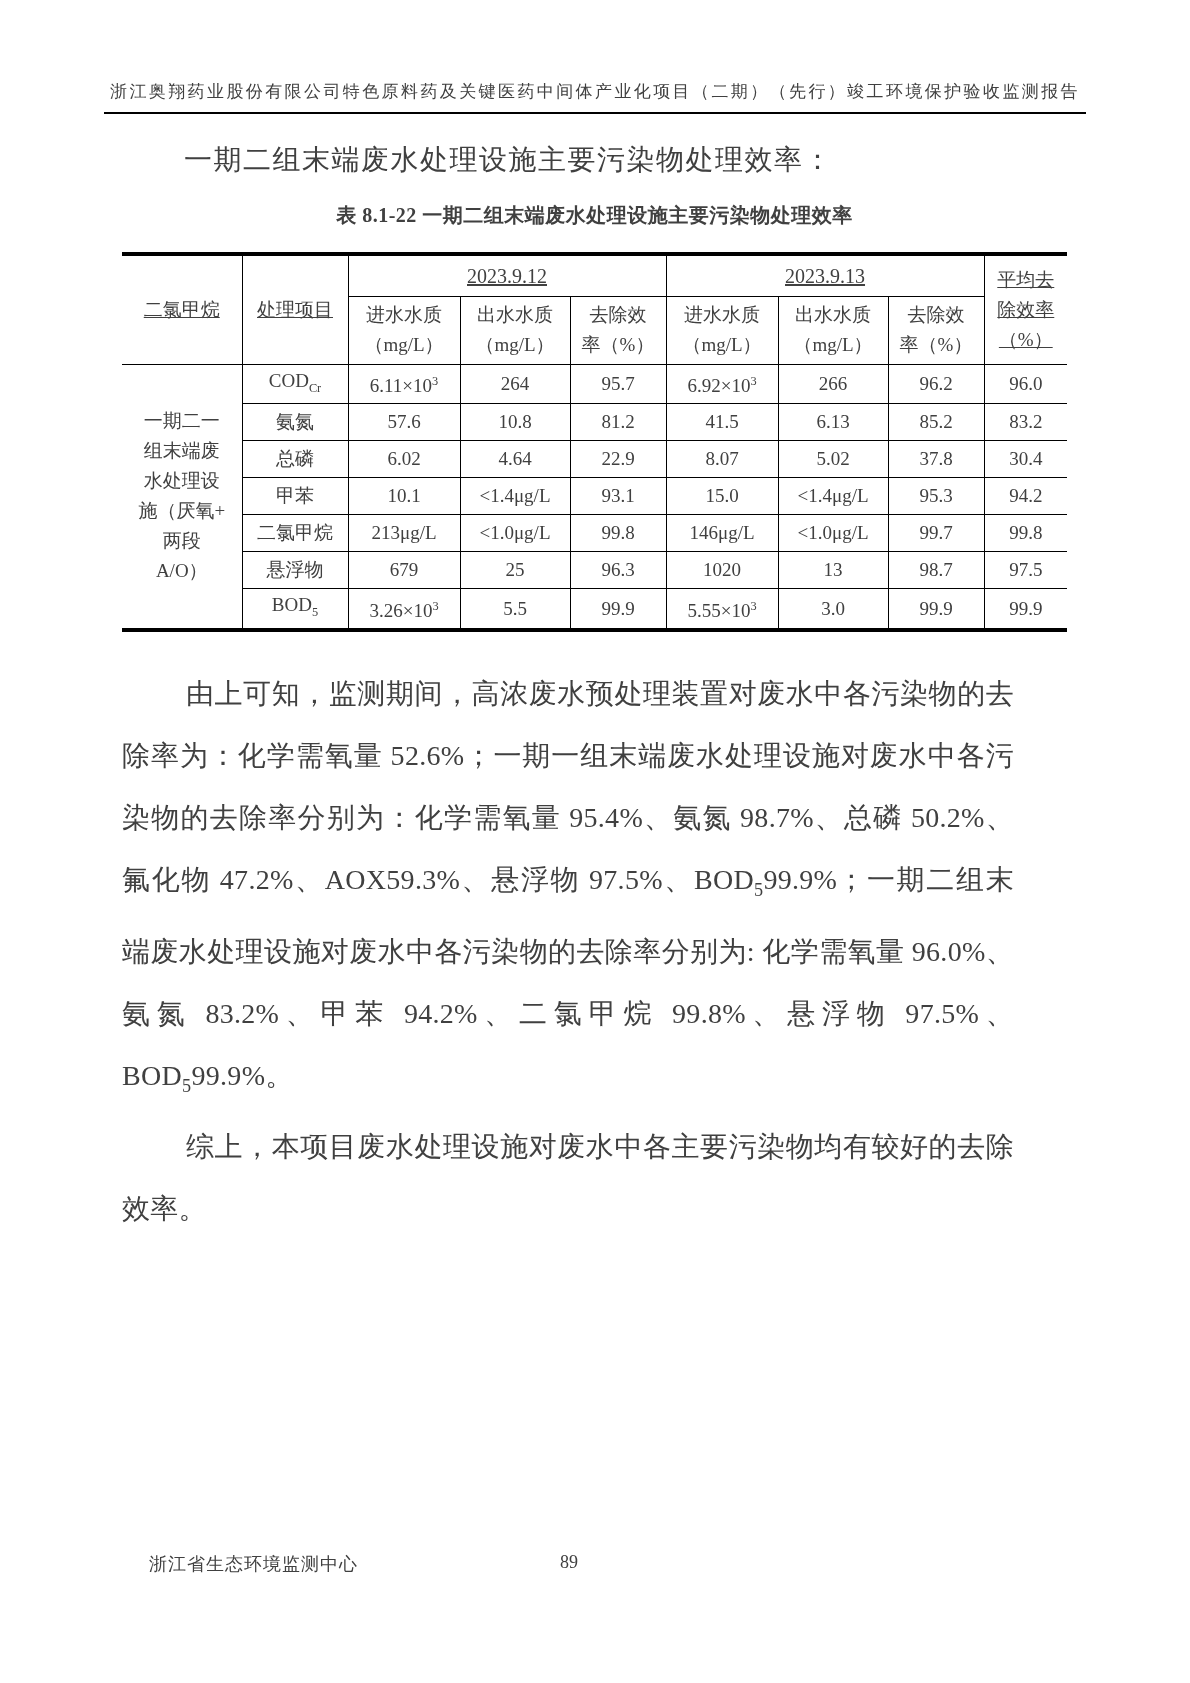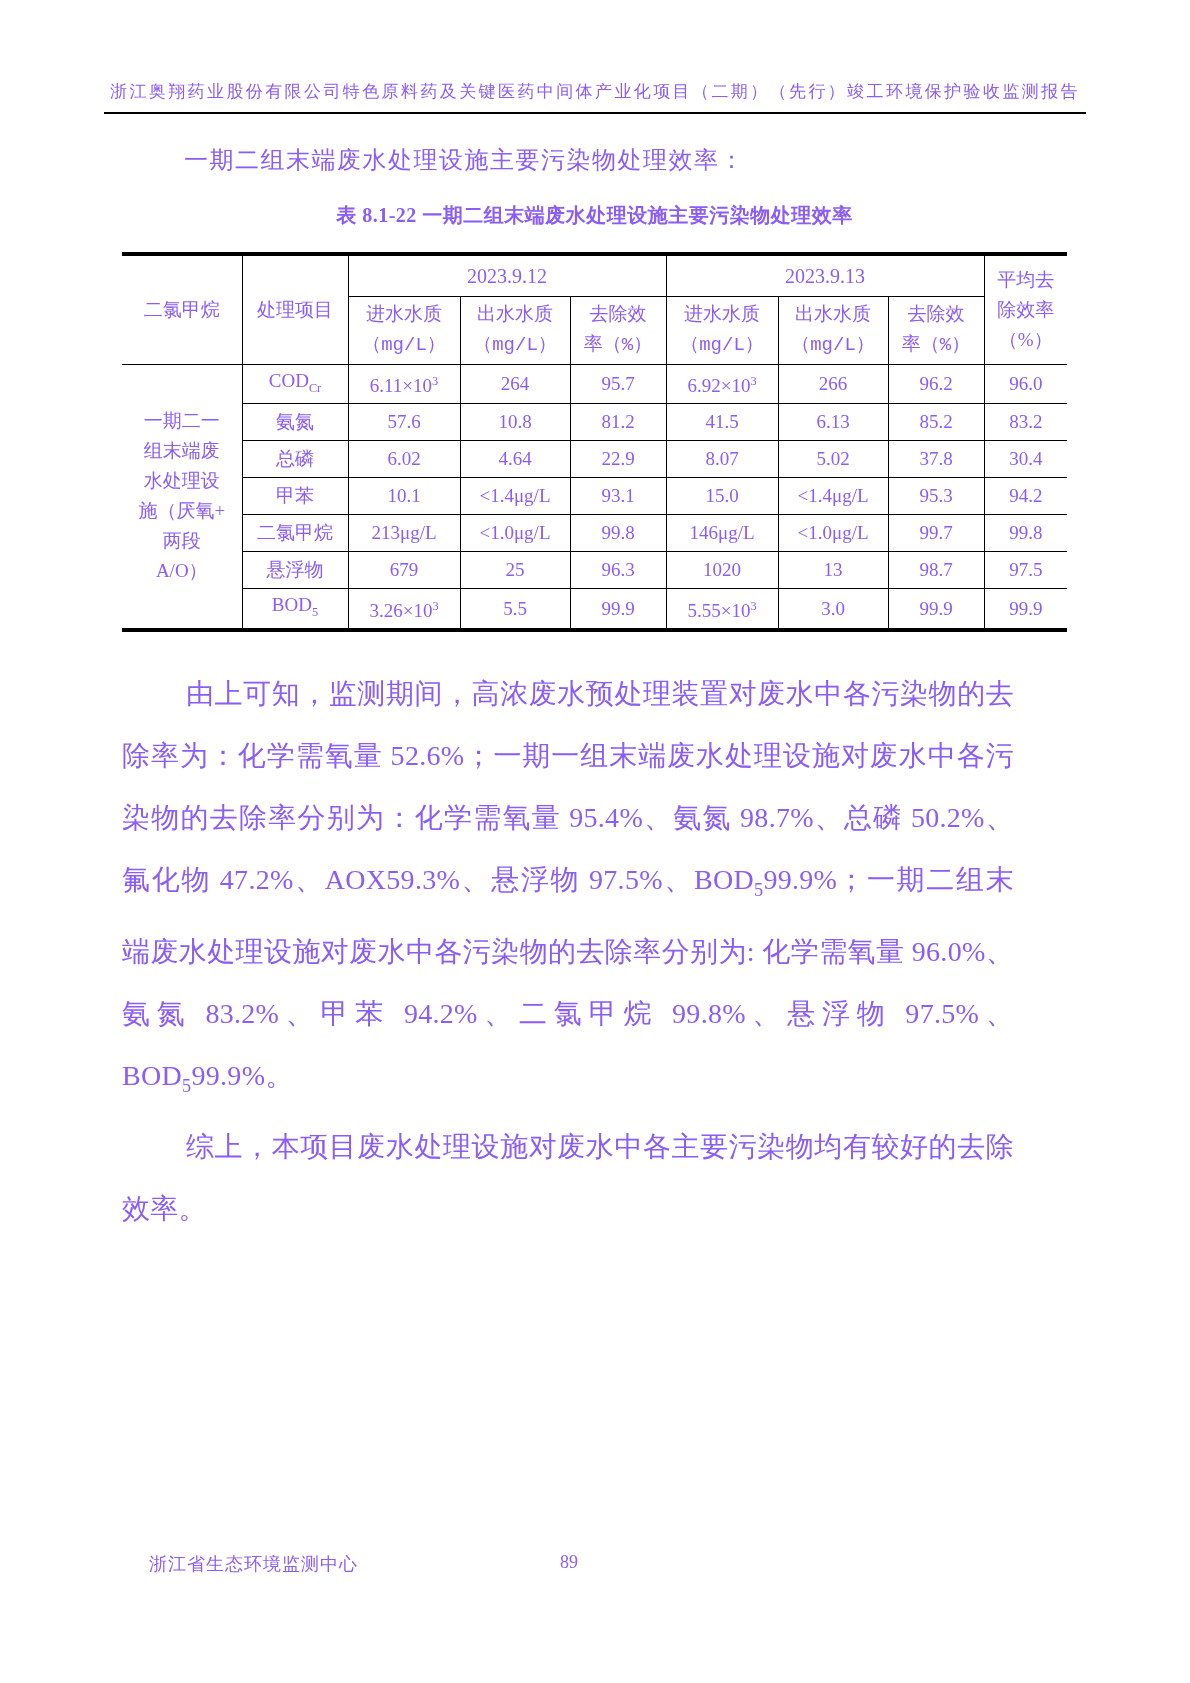--- a/index.html
+++ b/index.html
@@ -2,39 +2,39 @@
 <html><head>
 <meta charset="utf-8">
 <style>
   * { margin:0; padding:0; box-sizing:border-box; }
   html,body { background:#e8e8e8; }
   .page {
     position:relative;
     width:1190px; height:1683px;
     margin:0 auto;
     background:#ffffff;
-    color:#8b5cf6;
+    color:#404040;
     font-family:"Liberation Serif","DejaVu Serif",serif;
     overflow:hidden;
   }
   
   .doc-header {
     position:absolute; top:80px; left:104px; width:982px;
     text-align:center;
     font-size:17px; letter-spacing:2.4px;
     padding-bottom:9px;
     border-bottom:2px solid #000;
     white-space:nowrap;
   }
   
   .content { position:absolute; top:0; left:122px; width:945px; }
   .intro {
     margin-top:143px;
     padding-left:62px;
-    font-size:24px; letter-spacing:1.5px;
+    font-size:28px; letter-spacing:1.5px;
     line-height:34px;
   }
   .table-title {
     margin-top:24px;
     text-align:center;
     font-weight:bold;
     font-size:20px; letter-spacing:0.5px;
     line-height:28px;
   }
   
@@ -50,22 +50,22 @@
   }
   table.data-table td {
     border:1px solid #000;
     vertical-align:middle;
     padding:1px 2px;
     line-height:30px;
   }
   table.data-table td.no-left  { border-left:none; }
   table.data-table td.no-right { border-right:none; }
   tr.hrow1 { height:42px; }
-  tr.hrow1 td { font-size:20px; }
-  tr.hrow2 { height:68px;font-family:Liberation Mono, monospace; }
+  tr.hrow1 td { font-size:20px;text-decoration:underline; }
+  tr.hrow2 { height:68px; }
   tr.drow  { height:37px; }
   td.process-cell { line-height:36px; font-size:19px; }
   td.avg-head { line-height:30px; }
   sub { font-size:0.65em; }
   sup { font-size:0.65em; }
   
   .note {
     margin-top:14px;
     padding-left:50px;
     font-size:17.5px;

